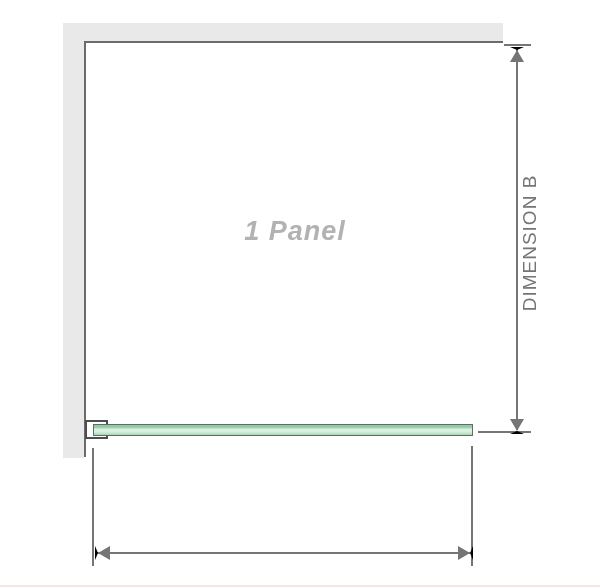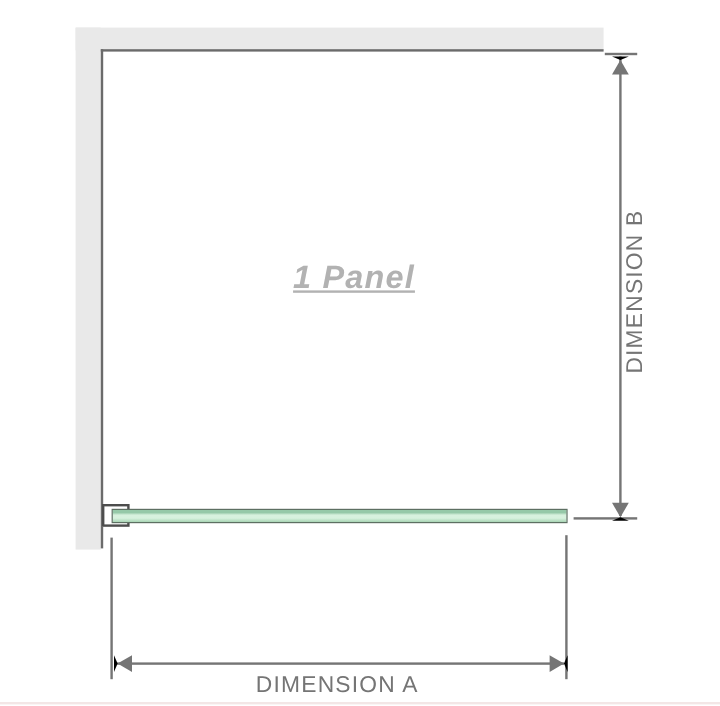--- a/index.html
+++ b/index.html
@@ -38,21 +38,21 @@
       var(--glass-medium) 22%,
       var(--glass-light) 42%,
       var(--glass-light) 68%,
       var(--glass-shadow) 100%);
   }
   
   .panel-label{
     left:200px;top:214px;width:190px;height:34px;
     text-align:center;line-height:34px;
     font-size:27px;font-weight:bold;font-style:italic;
-    color:var(--panel-label-text);letter-spacing:1px;text-decoration:underline;
+    color:var(--panel-label-text);letter-spacing:1px;
   }
   
   .dim{background:var(--dimension);}
   .dim-b-line{left:516px;top:47px;width:2px;height:383px;}
   .dim-b-tick-top{left:504px;top:44px;width:27px;height:2px;}
   .dim-b-tick-bottom{left:478px;top:431px;width:53px;height:2px;}
   .arrow{width:0;height:0;border-style:solid;background:none;}
   .arrow-up{left:510px;top:47px;border-left:7px solid transparent;border-right:7px solid transparent;border-bottom:12px solid var(--dimension);}
   .arrow-down{left:510px;top:419px;border-left:7px solid transparent;border-right:7px solid transparent;border-top:12px solid var(--dimension);}
   .dim-b-label{
@@ -93,17 +93,16 @@
   <div class="abs dim dim-b-tick-bottom"></div>
   <div class="abs arrow arrow-up"></div>
   <div class="abs arrow arrow-down"></div>
   <div class="abs dim-b-label">DIMENSION B</div>
 
   <div class="abs dim dim-a-ext-left"></div>
   <div class="abs dim dim-a-ext-right"></div>
   <div class="abs dim dim-a-line"></div>
   <div class="abs arrow arrow-left"></div>
   <div class="abs arrow arrow-right"></div>
-  <div class="abs dim-a-label">DIMENSION A</div>
 
   <div class="abs footer-line"></div>
 
 </div>
 
 </body></html>

